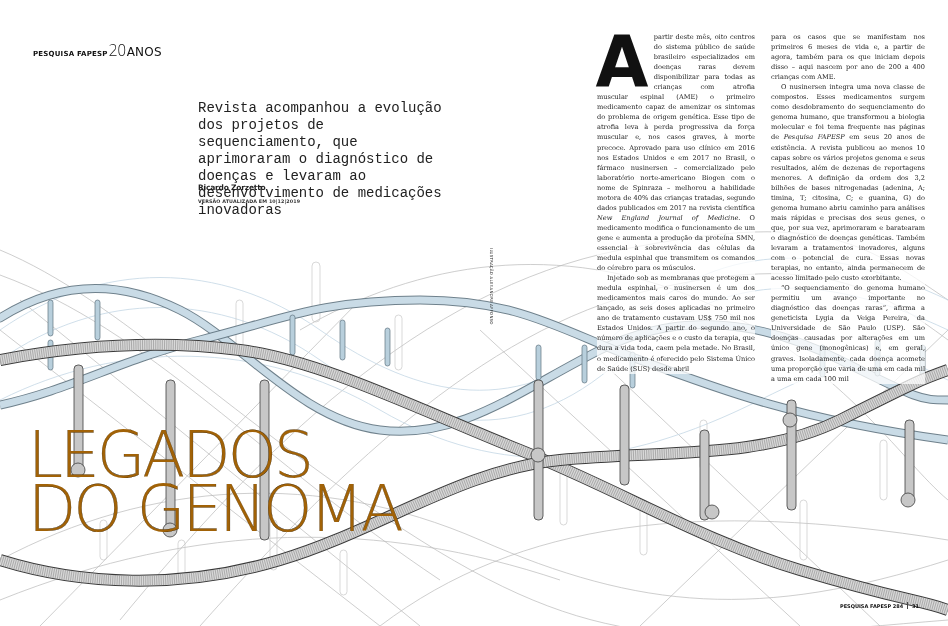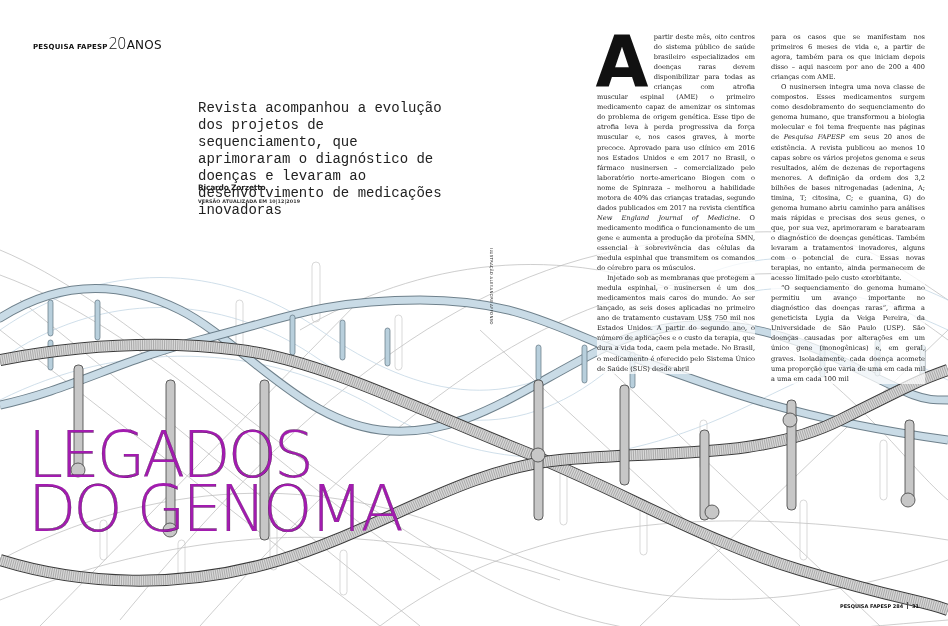--- a/index.html
+++ b/index.html
@@ -1,25 +1,25 @@
 <!DOCTYPE html>
 <html><head>
 <meta charset="utf-8">
 <style>
   html, body { margin: 0; padding: 0; background: #ffffff; }
   body { width: 948px; height: 626px; position: relative; overflow: hidden; font-family: "DejaVu Serif", serif; color: #1a1a1a; }
   .art { position: absolute; left: 0; top: 0; width: 948px; height: 626px; z-index: 0; }
   .running-head { position: absolute; left: 33px; top: 33px; z-index: 2; font-family: "DejaVu Sans", sans-serif; font-size: 7px; font-weight: bold; letter-spacing: 0.2px; display: flex; align-items: baseline; color: #111; }
-  .running-head .big { font-family: "DejaVu Sans", sans-serif; font-weight: 300; font-size: 15px; letter-spacing: -1px; margin: 4px 1px 0 1px; line-height: 1; }
+  .running-head .big { font-family: "DejaVu Sans", sans-serif; font-weight: 300; font-size: 15px; letter-spacing: -1px; margin: 11px 1px 0 1px; line-height: 1; }
   .running-head .anos { font-weight: normal; font-size: 12px; }
   .deck { position: absolute; left: 198px; top: 100px; width: 260px; z-index: 2; font-family: Liberation Mono, monospace; font-size: 14px; line-height: 17px; color: #222; }
   .author { position: absolute; left: 198px; top: 183px; z-index: 2; font-family: "DejaVu Sans", sans-serif; font-size: 7.5px; font-weight: bold; color: #222; letter-spacing: -0.2px; }
   .updated { position: absolute; left: 198px; top: 199px; z-index: 2; font-family: "DejaVu Sans", sans-serif; font-size: 4.8px; font-weight: bold; color: #333; letter-spacing: 0.1px; }
   .credit { position: absolute; left: 489px; top: 248px; z-index: 2; font-family: "DejaVu Sans", sans-serif; font-size: 4px; color: #222; writing-mode: vertical-rl; letter-spacing: 0.2px; }
-  .headline { position: absolute; left: 28px; top: 428px; z-index: 2; font-family: "DejaVu Sans", sans-serif; font-weight: 200; font-size: 64px; line-height: 54px; letter-spacing: -3px; color: #a21caf; -webkit-text-stroke: 0.2px #0d0d0d; }
+  .headline { position: absolute; left: 28px; top: 428px; z-index: 2; font-family: "DejaVu Sans", sans-serif; font-weight: 200; font-size: 64px; line-height: 54px; letter-spacing: -3px; color: #a16207; -webkit-text-stroke: 0.2px #0d0d0d; }
   .headline div { white-space: nowrap; transform: scaleX(0.98); transform-origin: left; }
   .col { position: absolute; z-index: 2; font-family: "DejaVu Serif", serif; font-size: 6.6px; line-height: 10.05px; color: #222; text-align: justify; background: rgba(255,255,255,0.75); }
   .col p { margin: 0; text-indent: 10px; }
   .col p.first { text-indent: 0; }
   .col1 { left: 597px; top: 32px; width: 158px; }
   .col2 { left: 771px; top: 32px; width: 154px; }
   .dropcap { float: left; font-family: "DejaVu Sans", sans-serif; font-size: 72px; line-height: 54px; font-weight: bold; margin: 2px 4px 0 -3px; color: #111; transform: scaleX(0.95); }
   .folio { position: absolute; left: 840px; top: 602px; z-index: 2; font-family: "DejaVu Sans", sans-serif; font-size: 5px; font-weight: bold; color: #111; display: flex; align-items: center; gap: 4px; }
   .folio .sep { width: 0.6px; height: 7px; background: #444; display: inline-block; }
   i { font-style: italic; }

